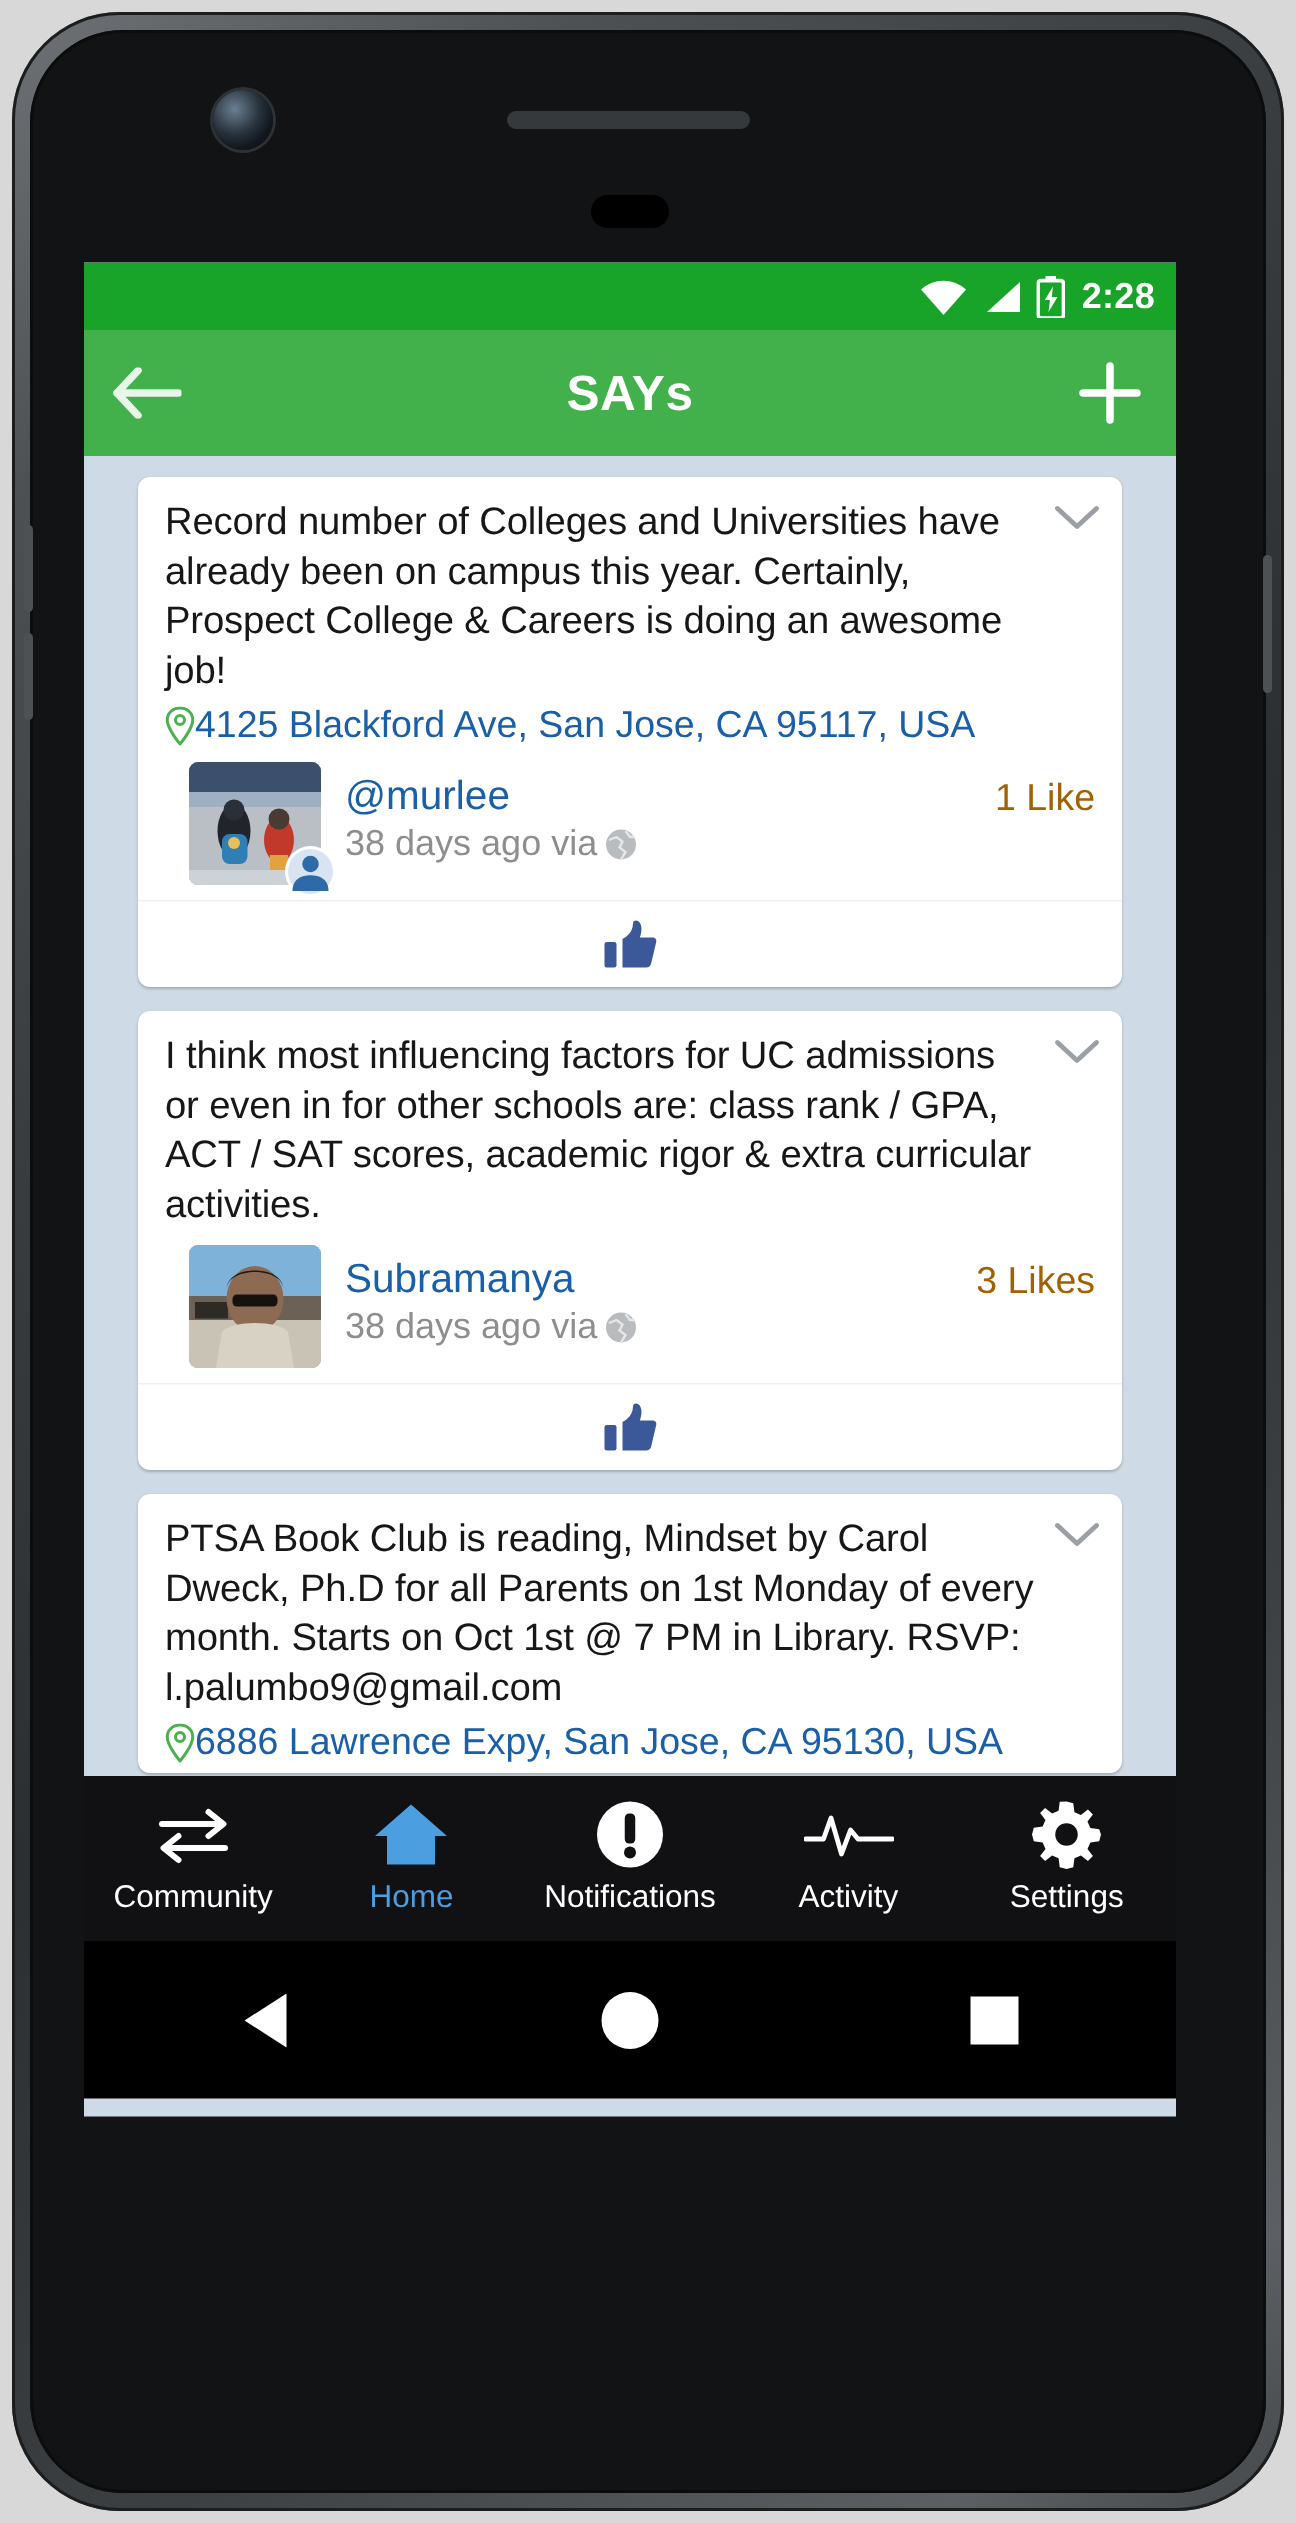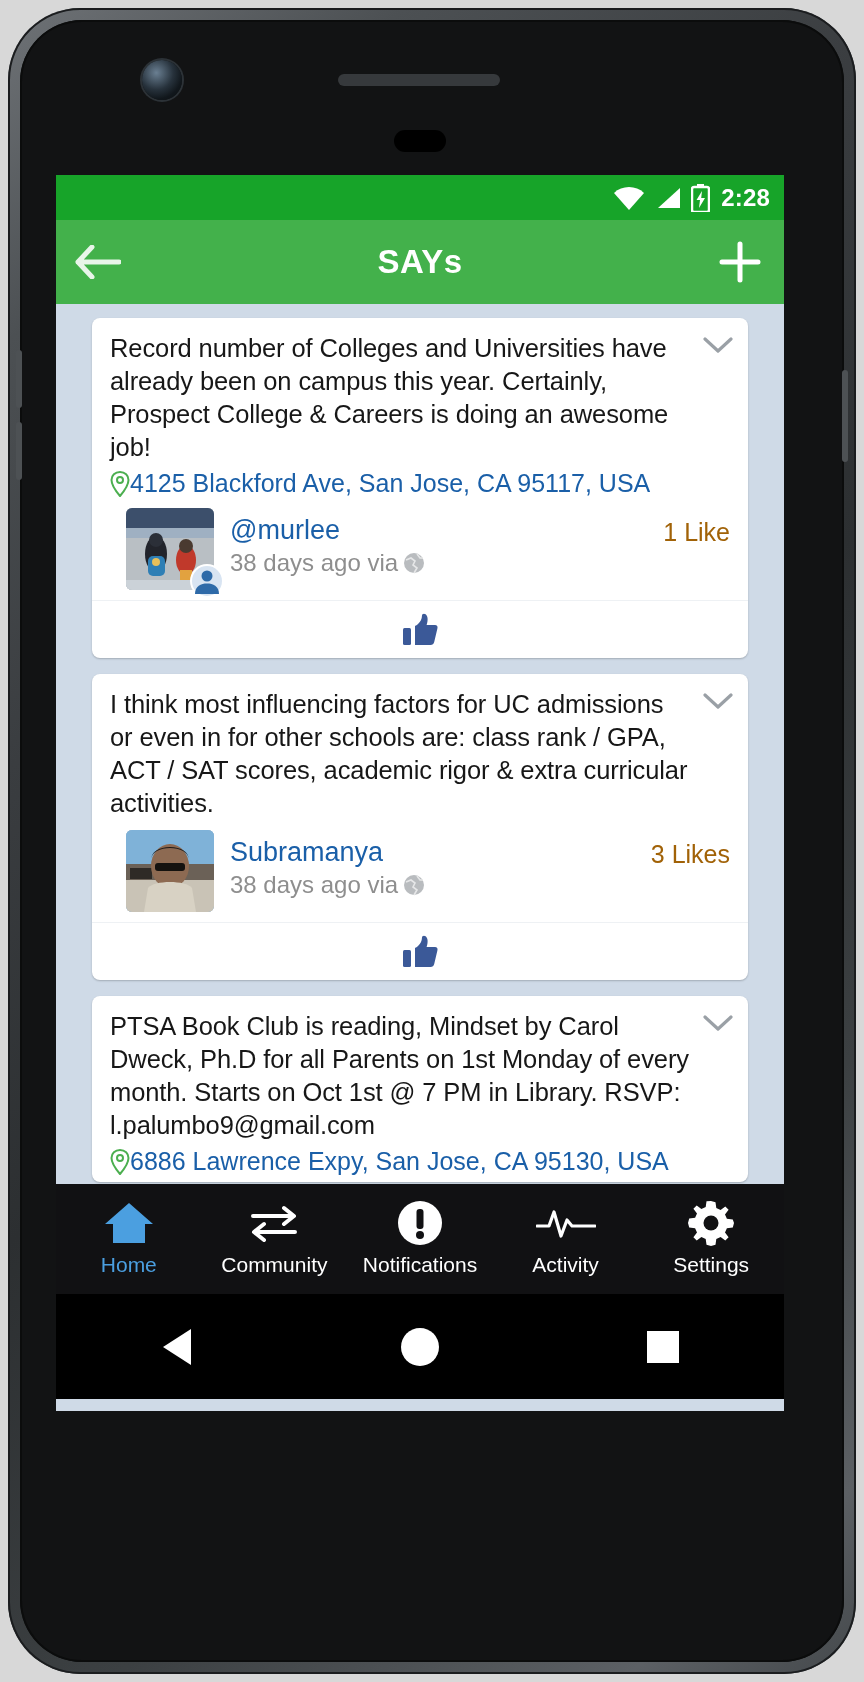--- a/index.html
+++ b/index.html
@@ -359,37 +359,37 @@
               <span>6886 Lawrence Expy, San Jose, CA 95130, USA</span>
             </div>
           </div>
 
         </div>
 
       </div>
 
       <div id="bottom-nav">
 
-        <div class="nav-item active">
-          <div class="nav-icon">
-            <svg width="54" height="44" viewBox="0 0 54 44">
-              <path d="M27 2 L3 23 H11 V42 H43 V23 H51 Z" fill="#4b9fe0"></path>
-            </svg>
-          </div>
-          <div class="nav-label">Home</div>
-        </div>
-
         <div class="nav-item">
           <div class="nav-icon">
             <svg width="54" height="40" viewBox="0 0 54 40">
               <path d="M6 13 H46 M37 5 L47 13 L37 21" fill="none" stroke="#ffffff" stroke-width="4" stroke-linecap="round" stroke-linejoin="round"></path>
               <path d="M48 29 H8 M17 21 L7 29 L17 37" fill="none" stroke="#ffffff" stroke-width="4" stroke-linecap="round" stroke-linejoin="round"></path>
             </svg>
           </div>
           <div class="nav-label">Community</div>
+        </div>
+
+        <div class="nav-item active">
+          <div class="nav-icon">
+            <svg width="54" height="44" viewBox="0 0 54 44">
+              <path d="M27 2 L3 23 H11 V42 H43 V23 H51 Z" fill="#4b9fe0"></path>
+            </svg>
+          </div>
+          <div class="nav-label">Home</div>
         </div>
 
         <div class="nav-item">
           <div class="nav-icon">
             <svg width="46" height="46" viewBox="0 0 46 46">
               <circle cx="23" cy="23" r="22" fill="#ffffff"></circle>
               <rect x="19.5" y="9" width="7" height="20" rx="3" fill="#111113"></rect>
               <circle cx="23" cy="35" r="4" fill="#111113"></circle>
             </svg>
           </div>

